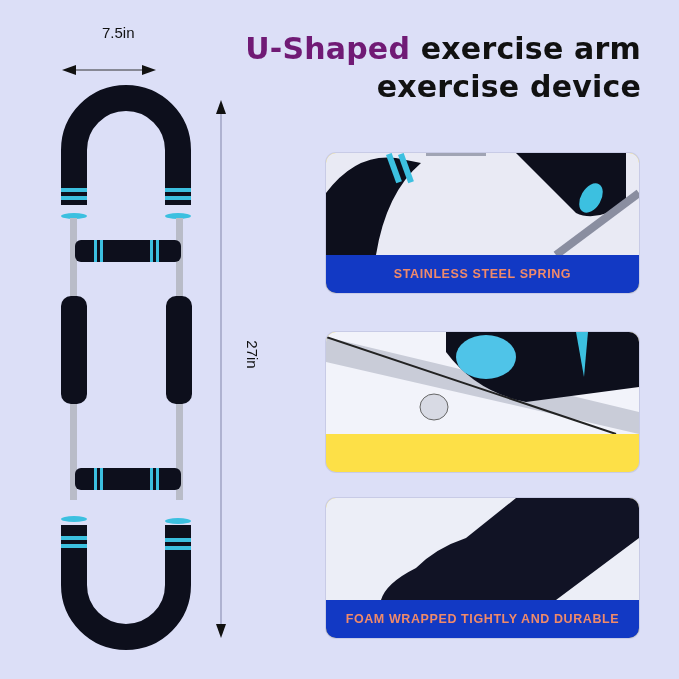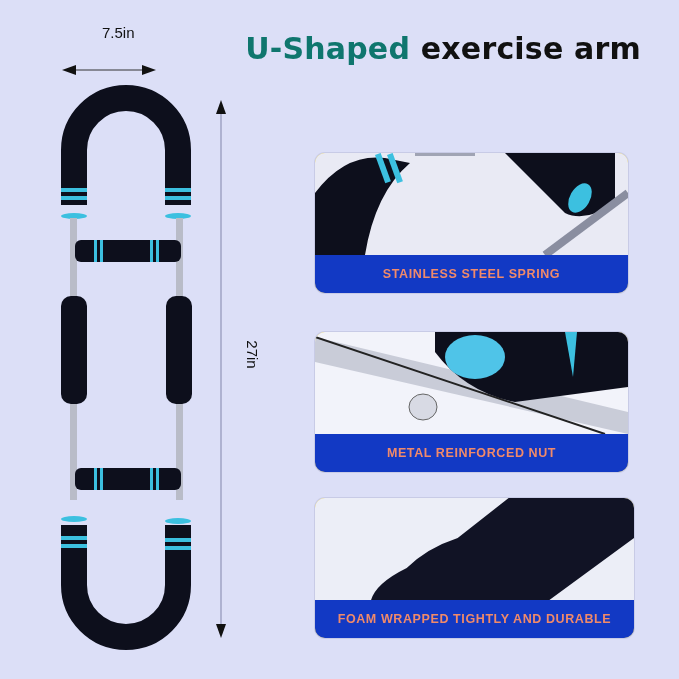--- a/index.html
+++ b/index.html
@@ -1,32 +1,33 @@
 <!DOCTYPE html>
 <html><head>
 <meta charset="utf-8">
 <style>
   html, body { margin: 0; padding: 0; }
   body { width: 679px; height: 679px; background: #dcdff7; position: relative; overflow: hidden; font-family: "DejaVu Sans", sans-serif; }
   .title { position: absolute; right: 38px; top: 30px; text-align: right; font-weight: bold; font-size: 30px; line-height: 38px; color: #111; letter-spacing: 0.2px; }
-  .title .accent { color: #0f766e; }
+  .title .accent { color: #701a75; }
   .dim-label { position: absolute; font-size: 15px; color: #111; font-family: "Liberation Sans", sans-serif; }
   .dim-h { left: 102px; top: 24px; }
   .dim-v { left: 238px; top: 346px; transform: rotate(90deg); transform-origin: center; }
   svg.device, svg.arrows { position: absolute; left: 0; top: 0; }
-  .panel { position: absolute; left: 315px; width: 313px; height: 140px; border-radius: 10px; overflow: hidden; background: #fde047; box-shadow: 0 0 0 1px #c8cbe6; }
+  .panel { position: absolute; left: 326px; width: 313px; height: 140px; border-radius: 10px; overflow: hidden; background: #fde047; box-shadow: 0 0 0 1px #c8cbe6; }
   .panel .photo { position: absolute; left: 0; top: 0; width: 100%; height: 102px; }
   .panel .bar { position: absolute; left: 0; bottom: 0; width: 100%; height: 38px; background: #1239c4; display: flex; align-items: center; justify-content: center; }
   .panel .bar span { color: #f08a6a; font-weight: bold; font-size: 12.5px; font-family: "Liberation Sans", sans-serif; letter-spacing: 0.6px; }
 </style>
 </head>
 <body>
 
 <div class="title">
   <div><span class="accent">U-Shaped</span><span> exercise arm</span></div>
+  <div>exercise device</div>
 </div>
 
 <div class="dim-label dim-h">7.5in</div>
 <div class="dim-label dim-v">27in</div>
 
 <svg class="arrows" width="679" height="679">
   <line x1="68" y1="70" x2="150" y2="70" stroke="#333" stroke-width="1"></line>
   <polygon points="62,70 76,65 76,75" fill="#111"></polygon>
   <polygon points="156,70 142,65 142,75" fill="#111"></polygon>
   <line x1="221" y1="108" x2="221" y2="630" stroke="#9094b8" stroke-width="1.2"></line>
@@ -96,26 +97,23 @@
 <div class="panel" style="top:332px;">
   <svg class="photo" viewBox="0 0 313 102" preserveAspectRatio="none">
     <rect width="313" height="102" fill="#f2f3fa"></rect>
     <path d="M0 5 L313 80 L313 102 L0 30 Z" fill="#c9ccd8"></path>
     <line x1="0" y1="5" x2="290" y2="102" stroke="#222" stroke-width="2"></line>
     <path d="M120 0 L313 0 L313 55 L200 70 Q150 60 120 20 Z" fill="#0d0f1c"></path>
     <ellipse cx="160" cy="25" rx="30" ry="22" fill="#4fc4e8"></ellipse>
     <path d="M250 0 L262 0 L258 45 Z" fill="#3cc0e0"></path>
     <ellipse cx="108" cy="75" rx="14" ry="13" fill="#d8dae4" stroke="#666" stroke-width="1"></ellipse>
   </svg>
-  <div class="bar">
-      <span>METAL REINFORCED NUT</span>
-    </div>
 </div>
 
-<div class="panel" style="top:498px;padding-left:6px;">
+<div class="panel" style="top:498px;">
   <svg class="photo" viewBox="0 0 313 102" preserveAspectRatio="none">
     <rect width="313" height="102" fill="#eceef7"></rect>
     <path d="M55 102 Q60 85 90 70 Q110 50 140 40 L190 0 L313 0 L313 40 L230 102 Z" fill="#111325"></path>
   </svg>
   <div class="bar">
       <span>FOAM WRAPPED TIGHTLY AND DURABLE</span>
     </div>
 </div>
 
 </body></html>

